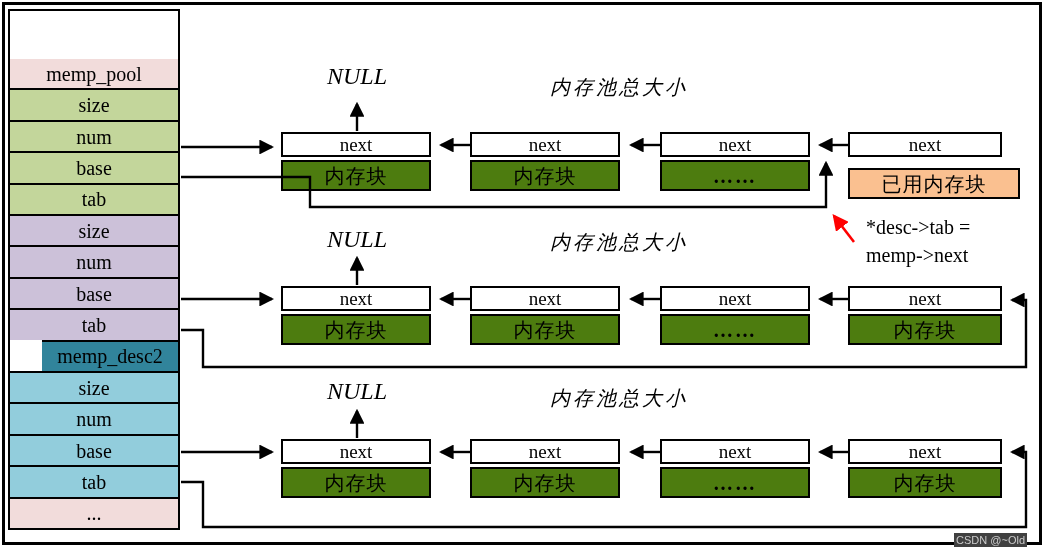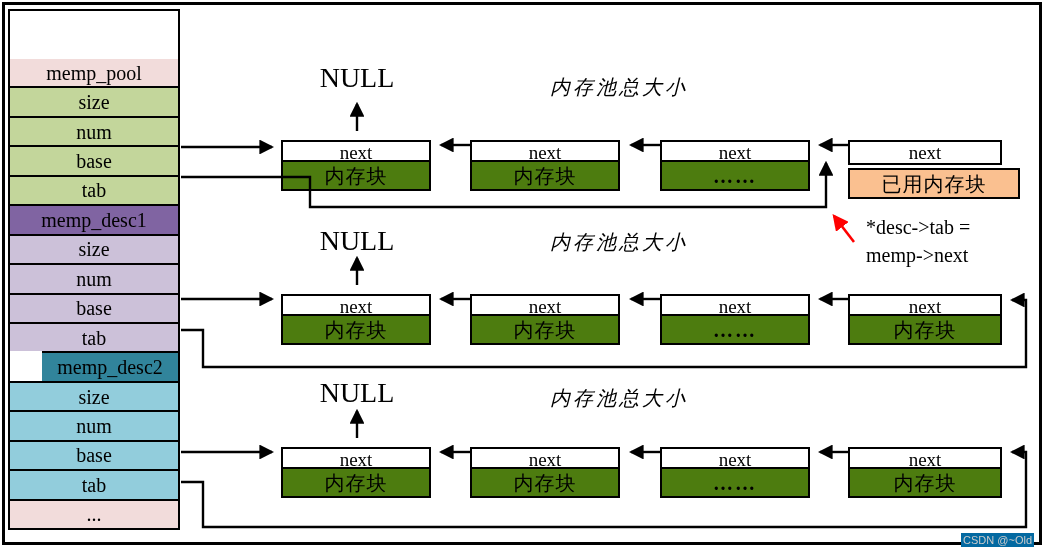--- a/index.html
+++ b/index.html
@@ -27,60 +27,59 @@
   .bg-d0    {background:#C3D69B;}
   .bg-d1h   {background:#8064A2;}
   .bg-d1    {background:#CCC1D9;}
   .bg-d2h   {background:#31849B;margin-left:32px;}
   .bg-d2    {background:#92CDDC;}
   
   .next-box{
     position:absolute;width:150px;height:25px;background:#fff;
     border:2px solid #000;box-sizing:border-box;
     display:flex;align-items:center;justify-content:center;
-    font-size:19px;line-height:1;margin-top:8px;
+    font-size:19px;line-height:1;
   }
   .block-box{
     position:absolute;width:150px;height:31px;background:#4d7c0f;
     border:2px solid #000;box-sizing:border-box;
     display:flex;align-items:center;justify-content:center;
     font-size:20px;line-height:1;letter-spacing:1px;
   }
   .block-box.used{background:#FAC090;}
   .block-box.dots{font-weight:bold;letter-spacing:2px;}
   
   .null-label{
-    position:absolute;transform:translateX(-50%);font-size:28px;line-height:1;
+    position:absolute;transform:translateX(-50%);font-size:24px;line-height:1;font-style:italic;
   }
   .poolsize-label{
     position:absolute;font-size:20px;line-height:1;letter-spacing:3px;font-style:italic;
   }
   .annotation{
     position:absolute;left:866px;top:213px;font-size:20px;line-height:28px;
     white-space:pre;
   }
   .watermark{
-    position:absolute;right:14px;top:533px;font-size:11px;color:#cbcbcb;
+    position:absolute;right:21px;top:533px;font-size:11px;color:#cbcbcb;
     font-family:"Liberation Sans","DejaVu Sans",sans-serif;
-    background:#0369a1;padding:0 2px;line-height:14px;
+    background:#404040;padding:0 2px;line-height:14px;
   }
   svg.wires{position:absolute;left:0;top:0;pointer-events:none;}
 </style>
 </head>
 <body>
 
 <div id="stage">
 
   <div class="struct-table">
     <div class="struct-row bg-pool">memp_pool</div>
     <div class="struct-row bg-d0">size</div>
     <div class="struct-row bg-d0">num</div>
     <div class="struct-row bg-d0">base</div>
     <div class="struct-row bg-d0">tab</div>
-    <div class="struct-row bg-d1h">memp_desc1</div>
     <div class="struct-row bg-d1">size</div>
     <div class="struct-row bg-d1">num</div>
     <div class="struct-row bg-d1">base</div>
     <div class="struct-row bg-d1">tab</div>
     <div class="struct-row bg-d2h">memp_desc2</div>
     <div class="struct-row bg-d2">size</div>
     <div class="struct-row bg-d2">num</div>
     <div class="struct-row bg-d2">base</div>
     <div class="struct-row bg-d2">tab</div>
     <div class="struct-row bg-pool">...</div>

